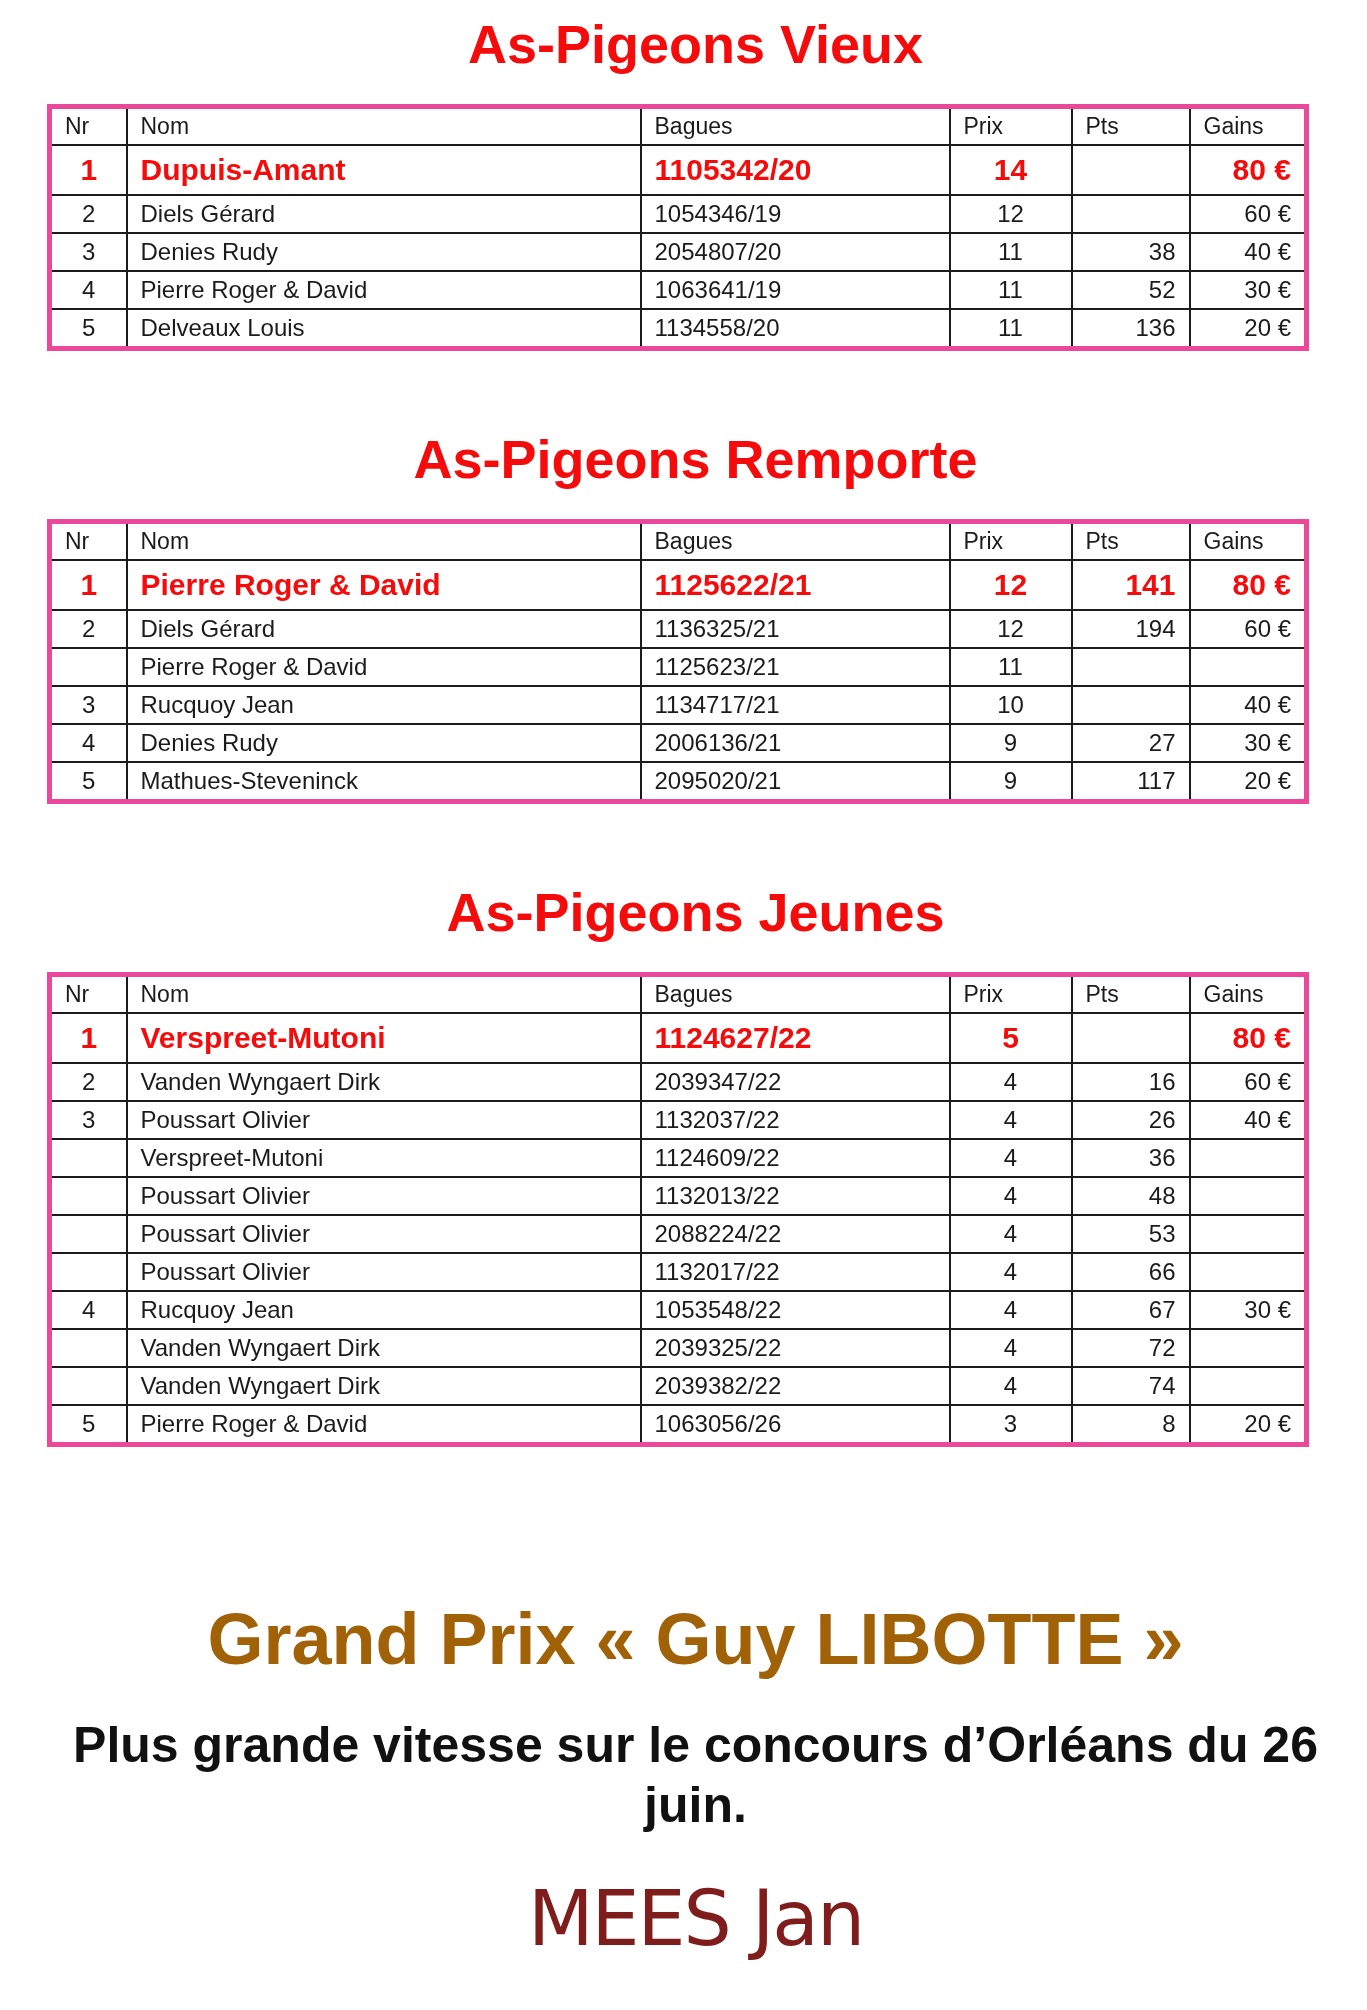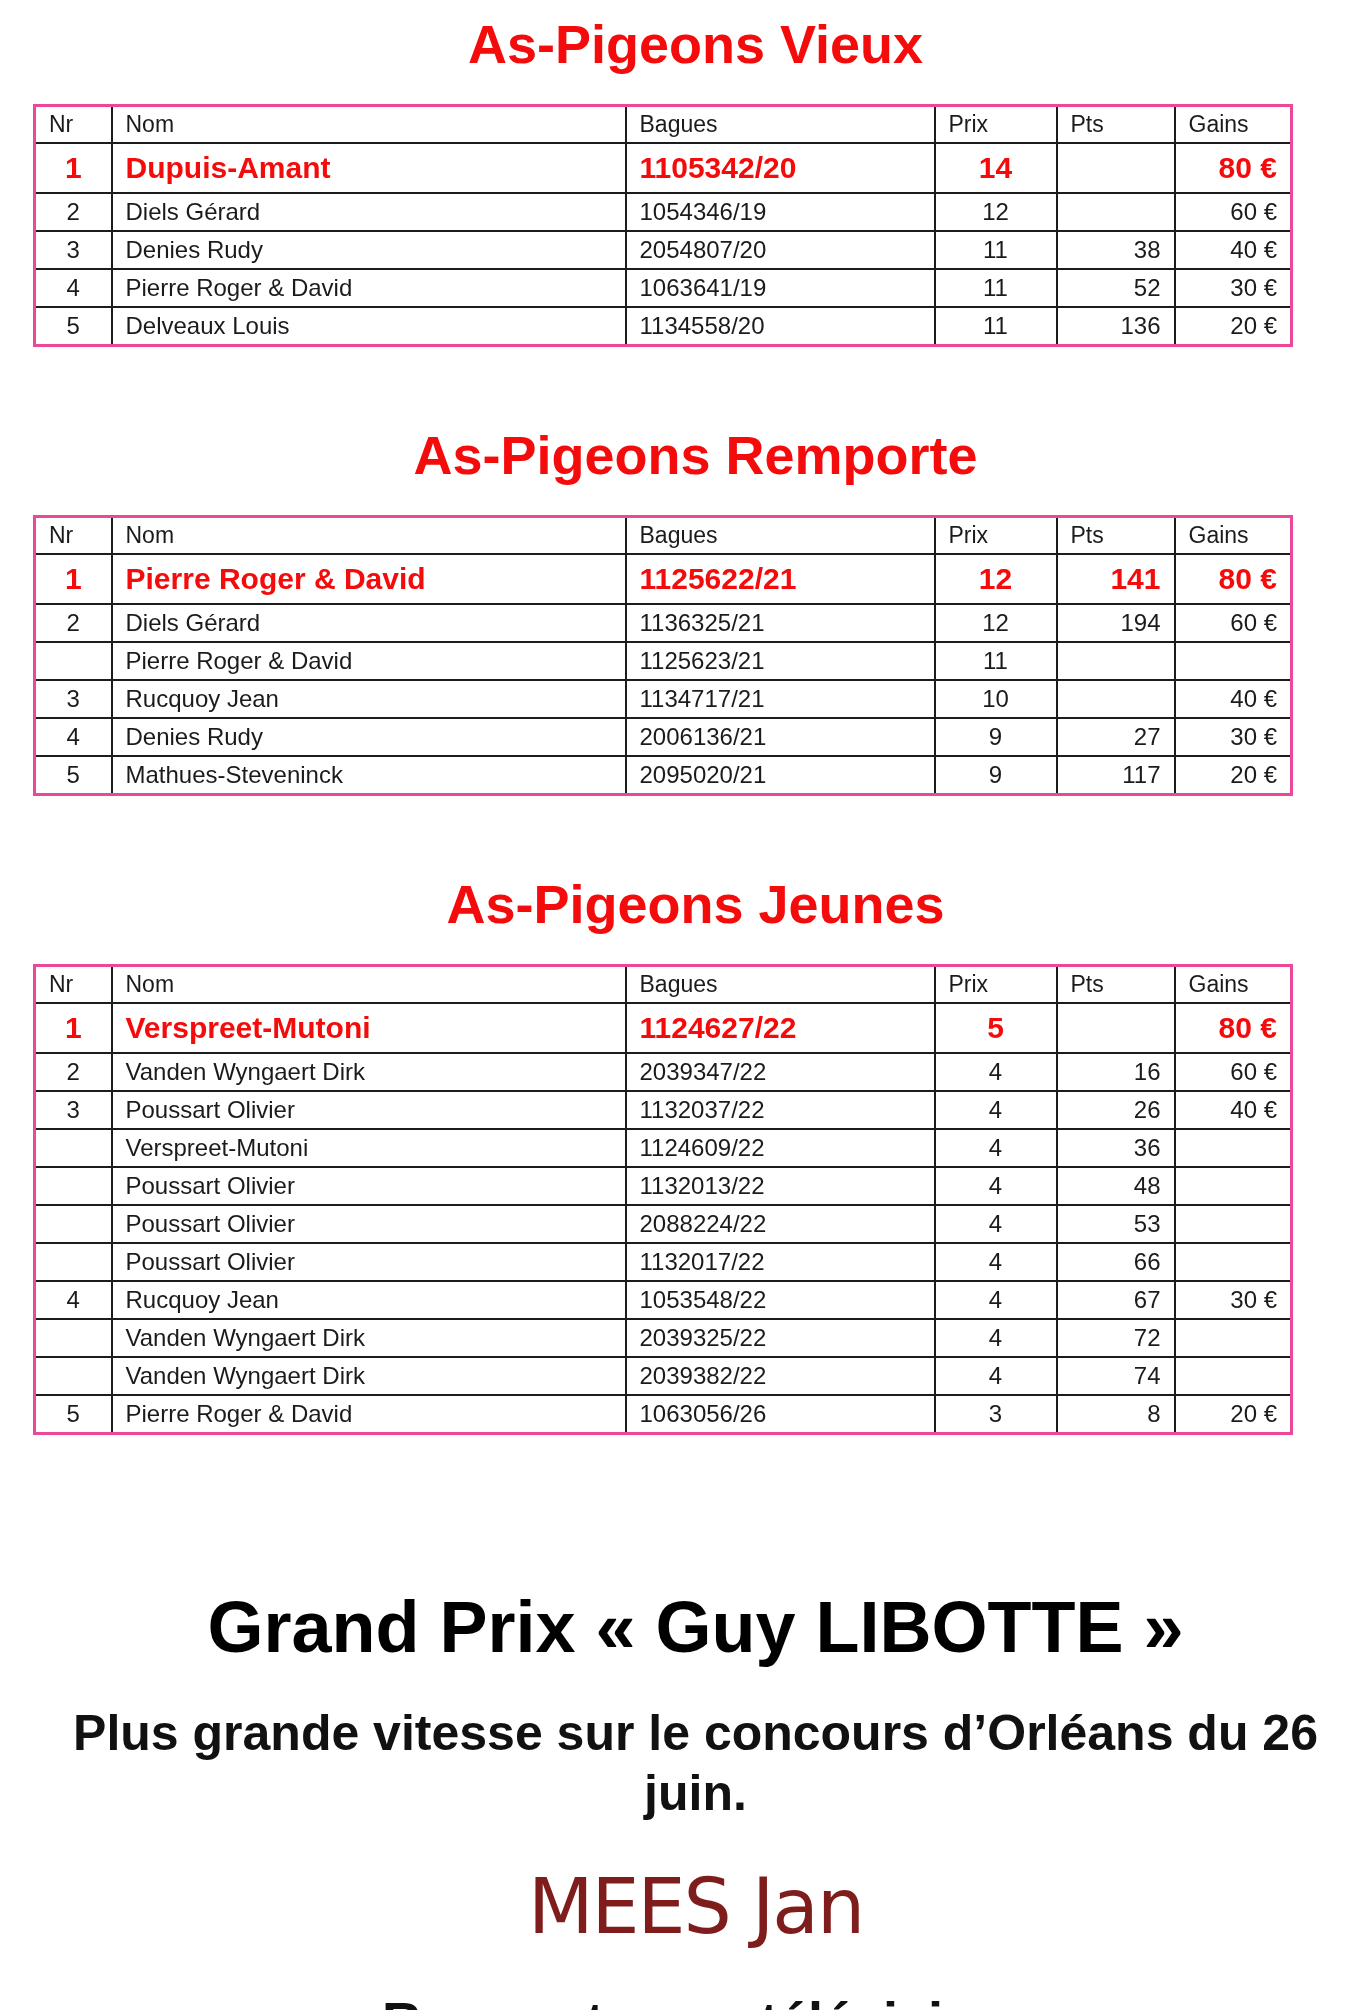--- a/index.html
+++ b/index.html
@@ -17,23 +17,23 @@
     font-weight: bold;
     font-size: 54px;
     line-height: 64px;
     margin: 76px 0 28px 0;
   }
   .section:first-of-type .section-title { margin-top: 12px; }
 
   table.results {
     border-collapse: collapse;
     table-layout: fixed;
-    margin-left: 33px;
+    margin-left: 47px;
     width: 1257px;
-    border: 3px solid #ec4899;
+    border: 5px solid #ec4899;
   }
   table.results th, table.results td {
     border: 2px solid #1c1c1c;
     overflow: hidden;
     white-space: nowrap;
     vertical-align: middle;
   }
   table.results th {
     font-weight: normal;
     font-size: 23px;
@@ -52,21 +52,21 @@
     font-size: 30px;
     height: 48px;
   }
   .c-nr   { text-align: center; }
   th.c-nr { text-align: center; padding: 0 4px; }
   .c-nom, .c-bagues { text-align: left; }
   .c-prix { text-align: center; }
   .c-pts, .c-gains { text-align: right; padding-right: 16px; }
 
   .gp-title {
-    color: #000000;
+    color: #a16207;
     font-weight: bold;
     font-size: 72px;
     line-height: 84px;
     margin-top: 150px;
   }
   .gp-subtitle {
     color: #111111;
     font-weight: bold;
     font-size: 50px;
     line-height: 60px;

